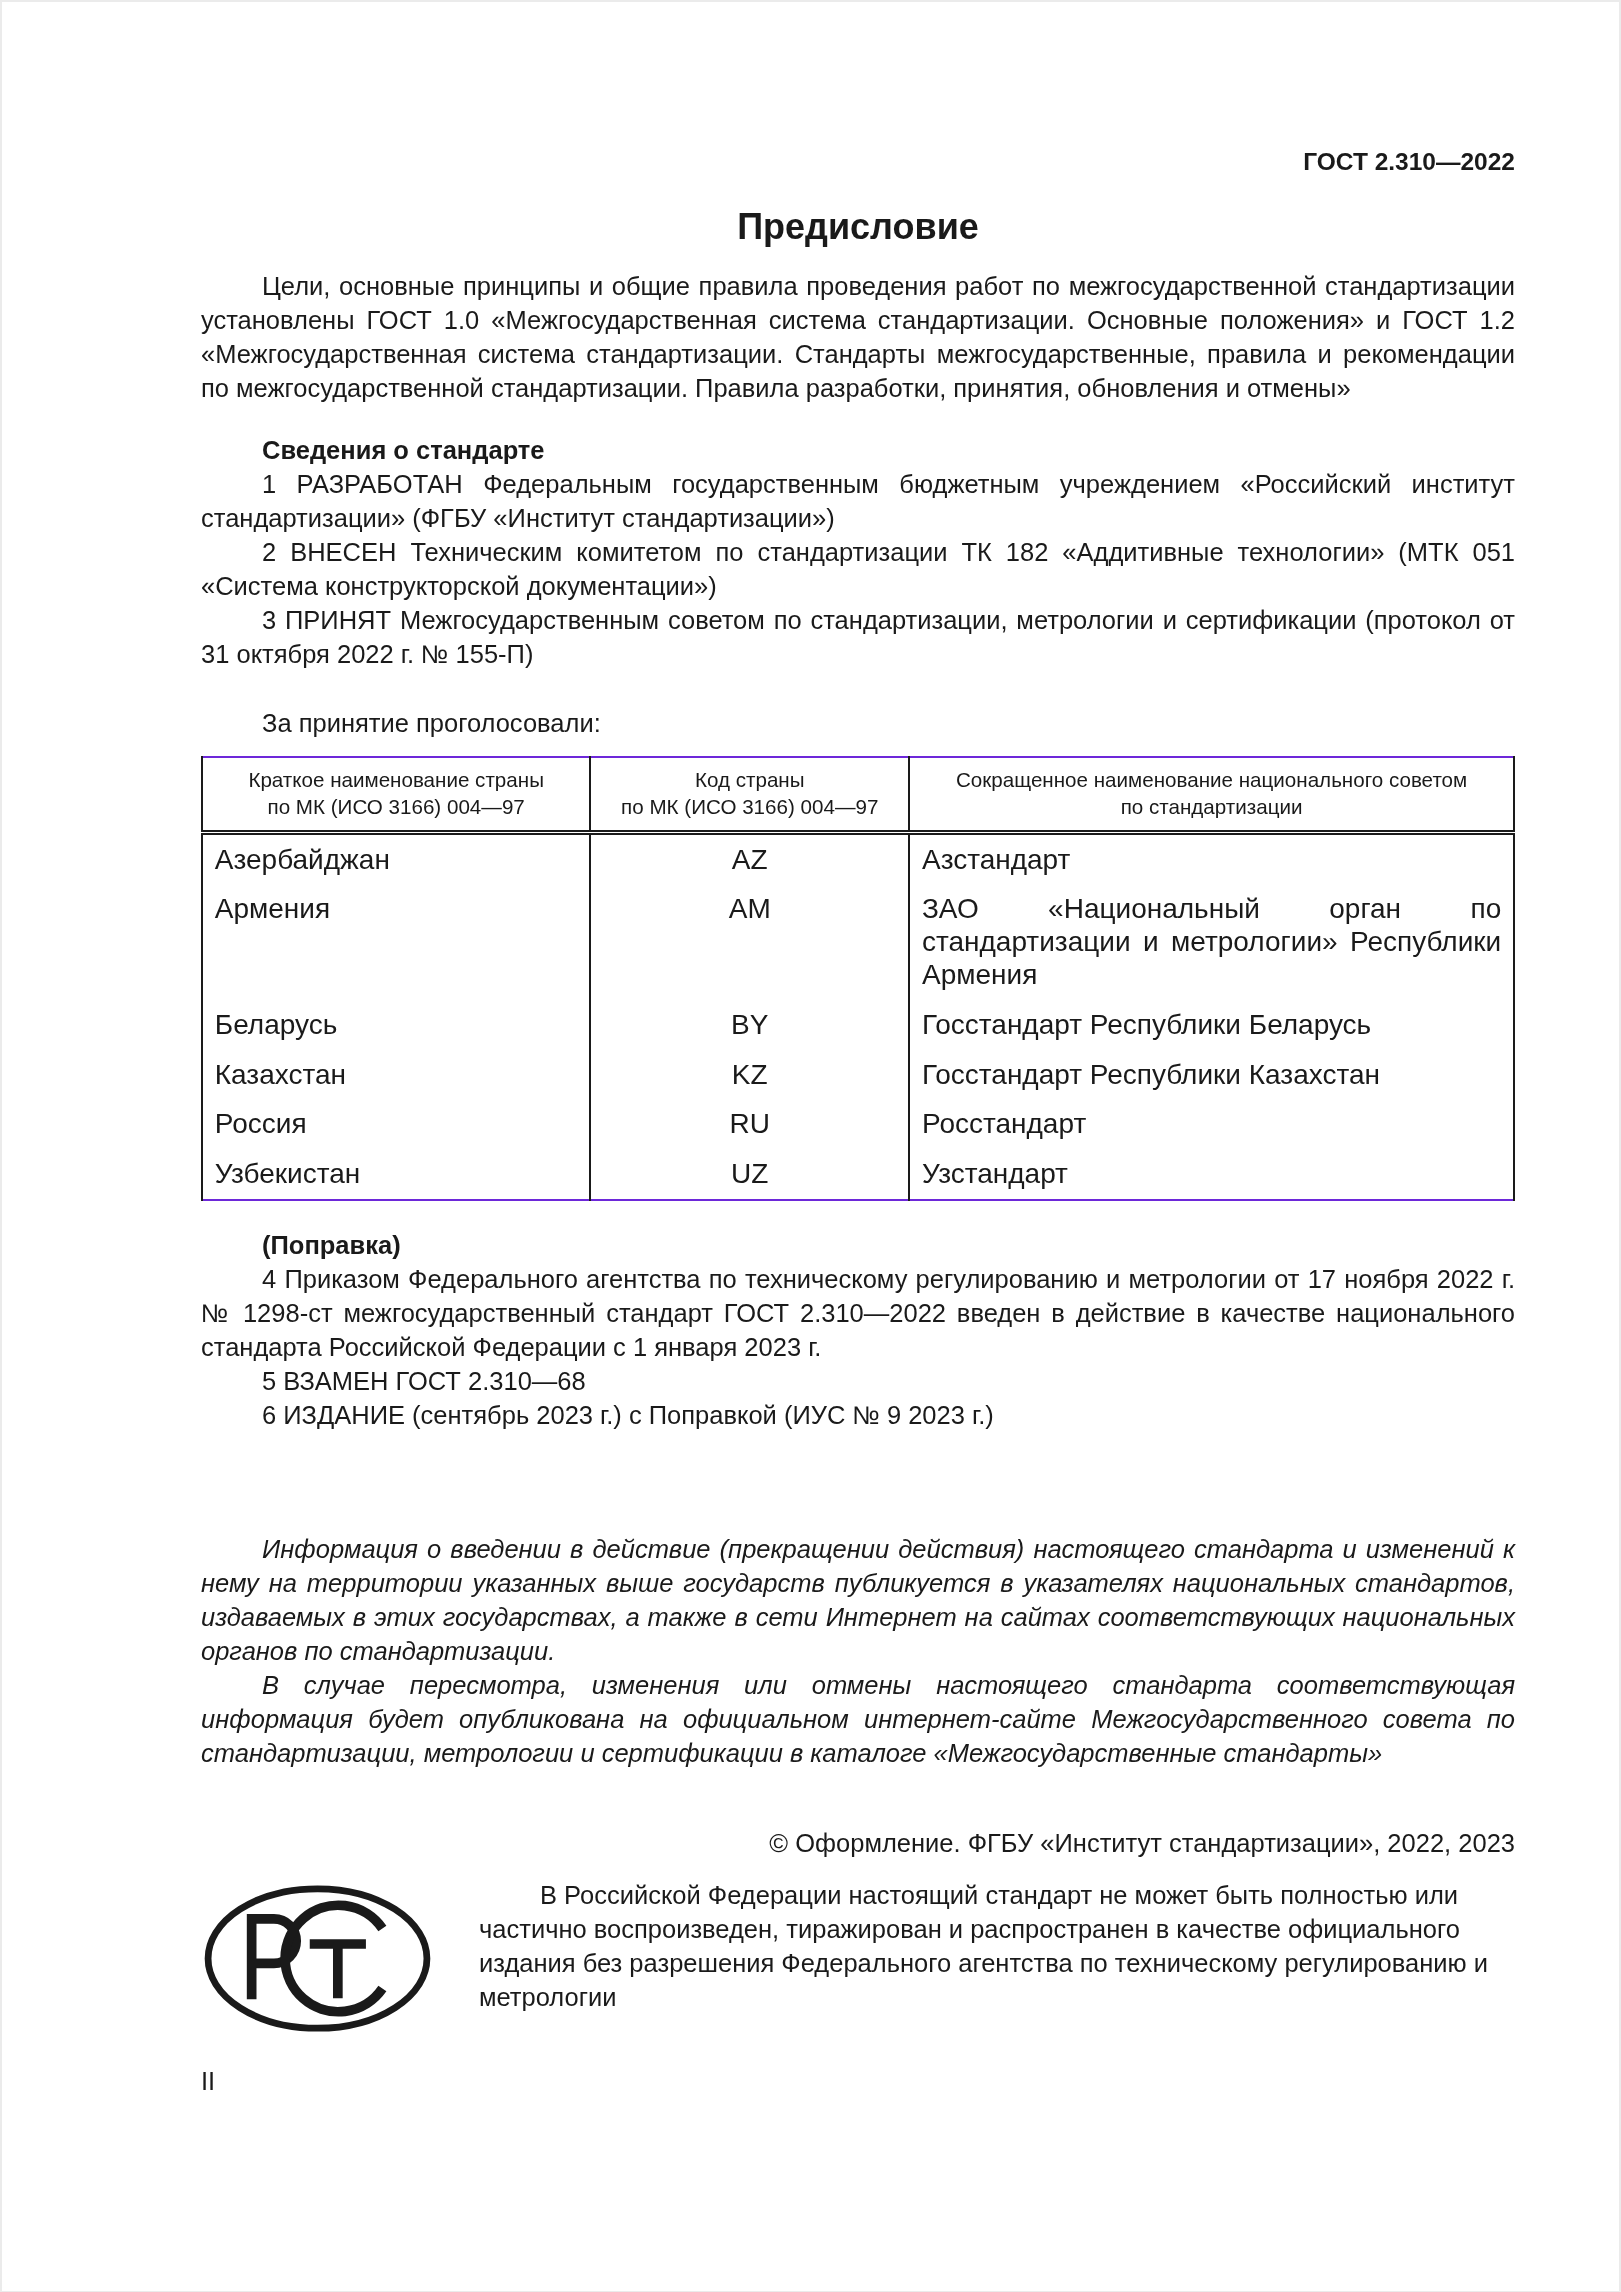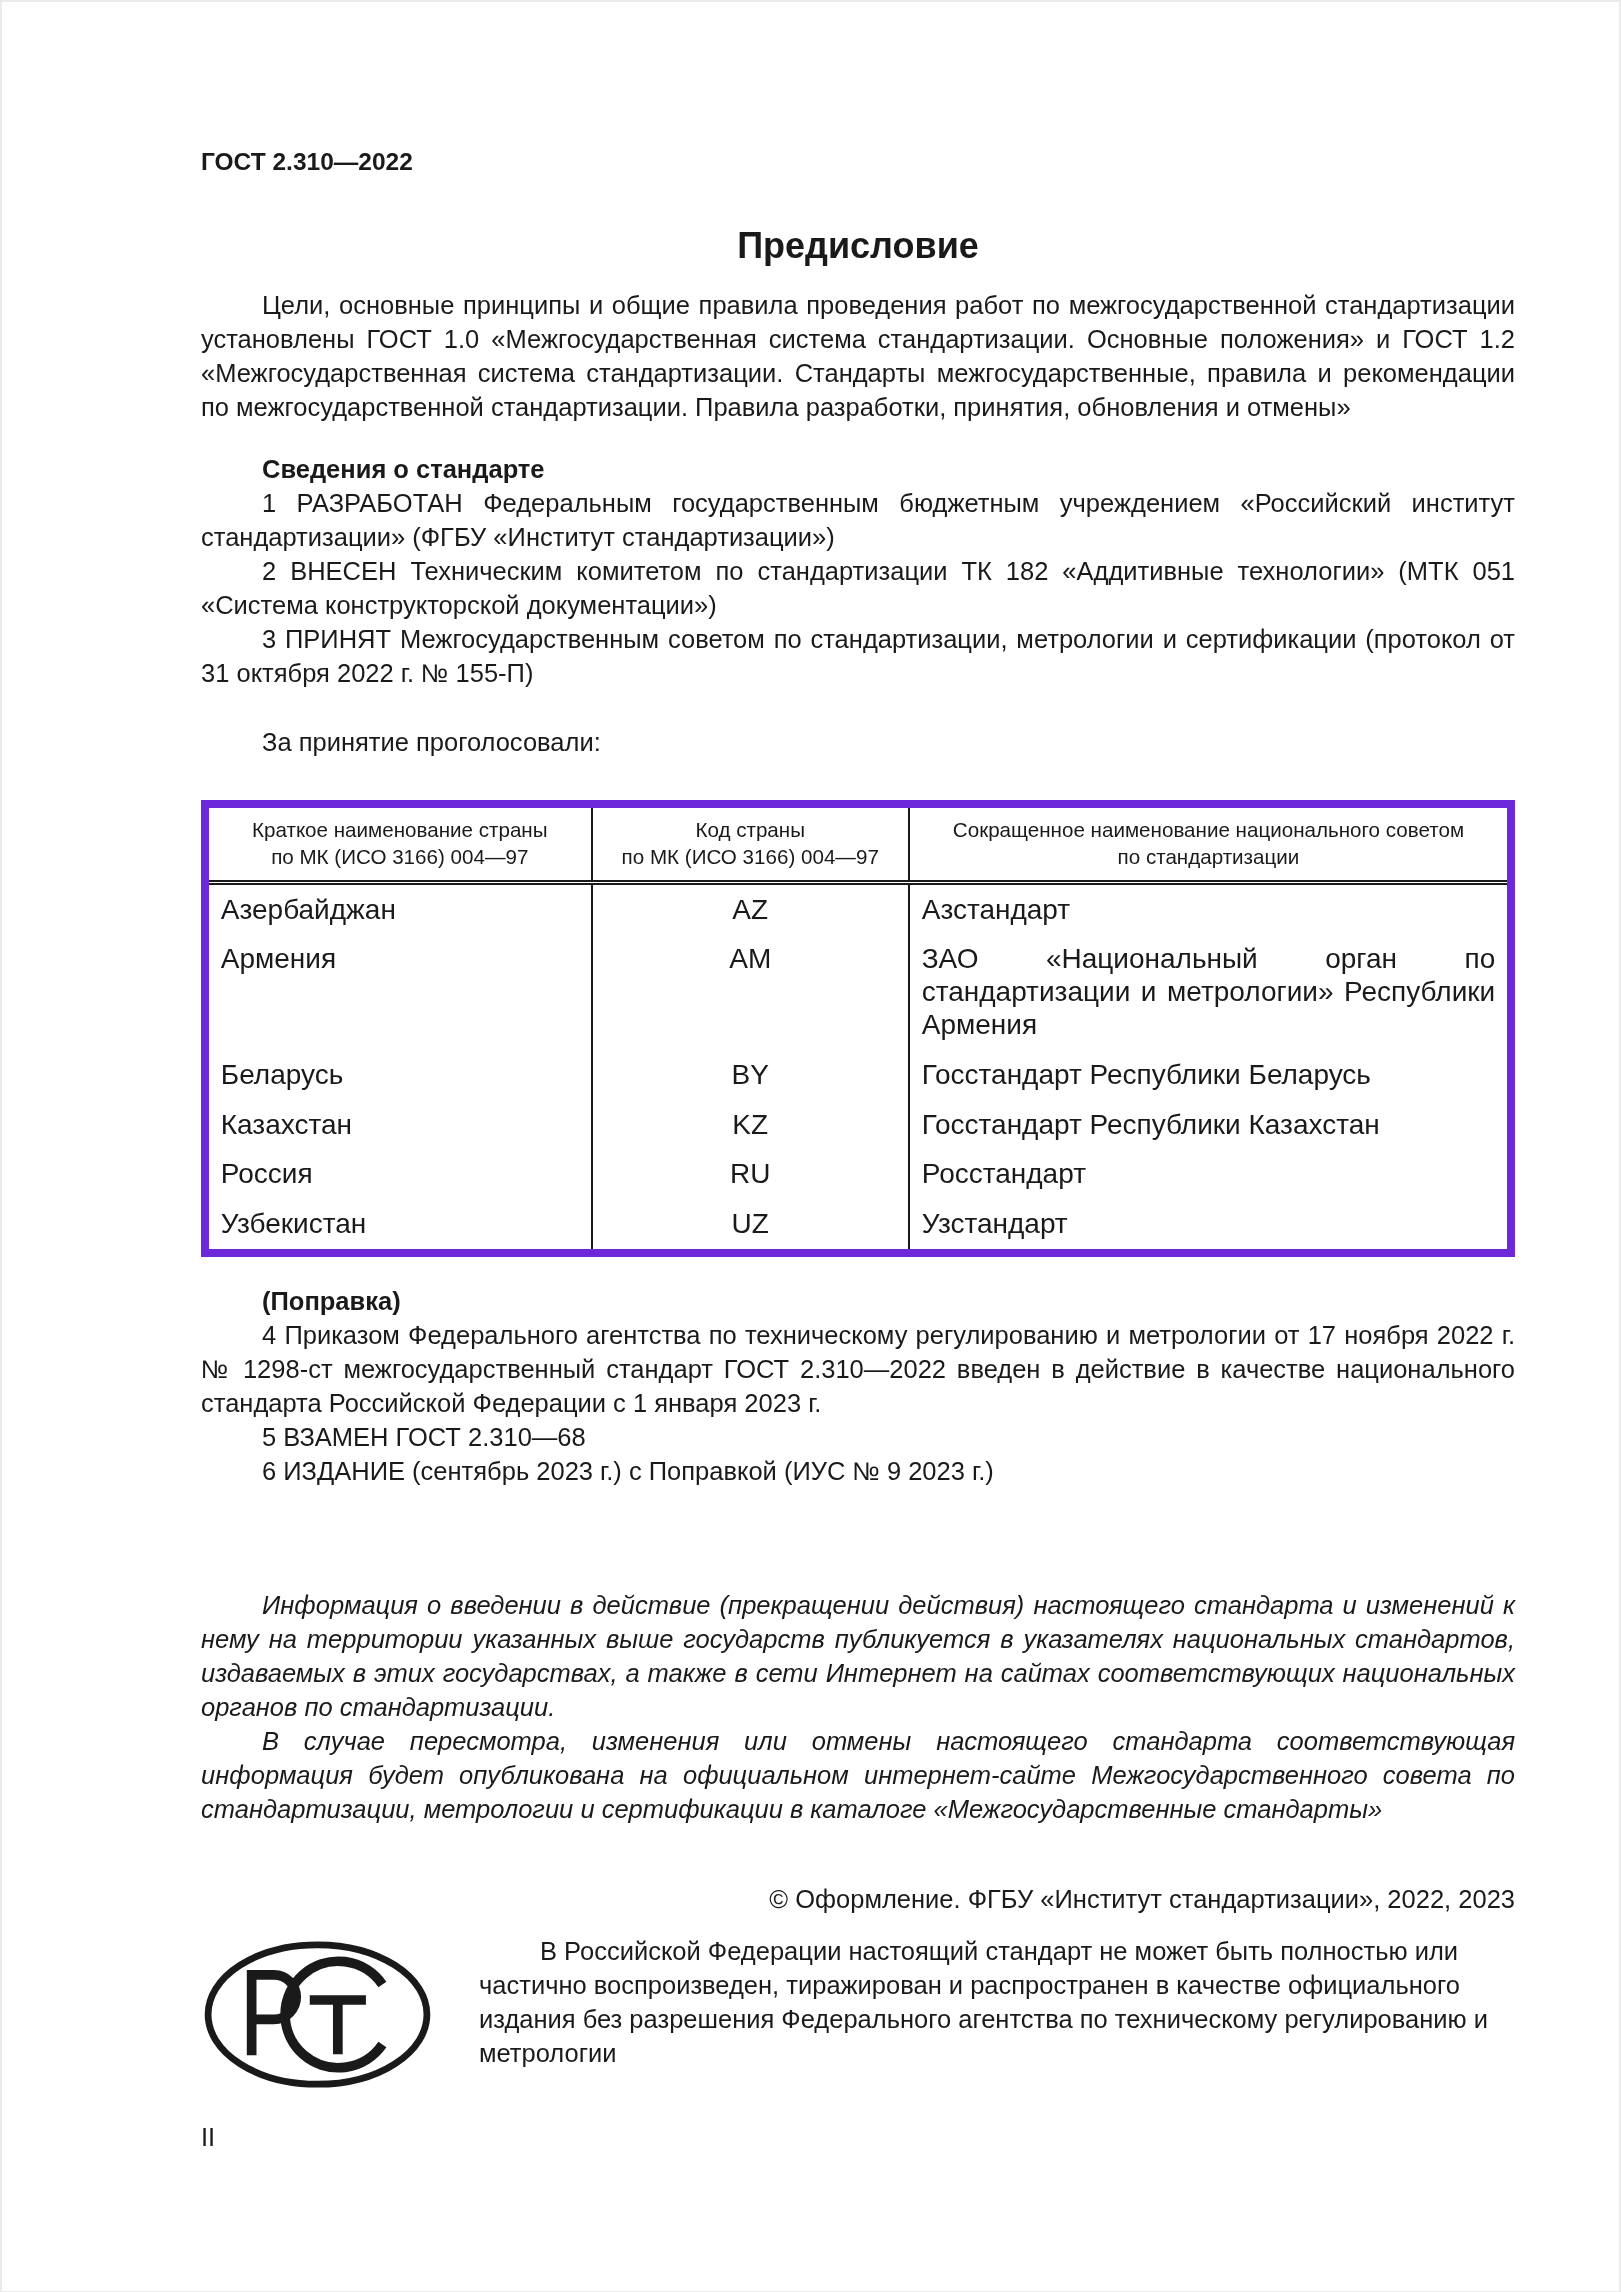--- a/index.html
+++ b/index.html
@@ -13,21 +13,22 @@
     padding:143px 104px 0 199px;
     font-family:"Liberation Sans","DejaVu Sans",sans-serif;
     font-size:25.5px;
     line-height:34px;
     color:#1a1a1a;
     overflow:hidden;
   }
   .doc-code {
     font-weight:700;
     font-size:24.5px;
-    margin-bottom:50px;
+    margin-bottom:31px;
+    text-align:right;
   }
   .title {
     text-align:center;
     font-weight:700;
     font-size:36px;
     line-height:34px;
     margin-bottom:24.5px;
   }
   .par {
     text-align:justify;
@@ -36,22 +37,22 @@
   .subheading {
     font-weight:700;
     margin-top:28px;
   }
   .bold { font-weight:700; }
   .vote-intro { margin-top:35px; }
   .vote-table {
     width:100%;
     border-collapse:collapse;
     table-layout:fixed;
-    margin-top:41px;
-    border:8px solid #6d28d9;
+    margin-top:16px;
+    border:2px solid #6d28d9;
   }
   .vote-table th {
     font-weight:400;
     font-size:20.6px;
     line-height:26.5px;
     text-align:center;
     vertical-align:middle;
     padding:9.8px 7.8px;
     border-left:2px solid #1a1a1a;
     border-right:2px solid #1a1a1a;

